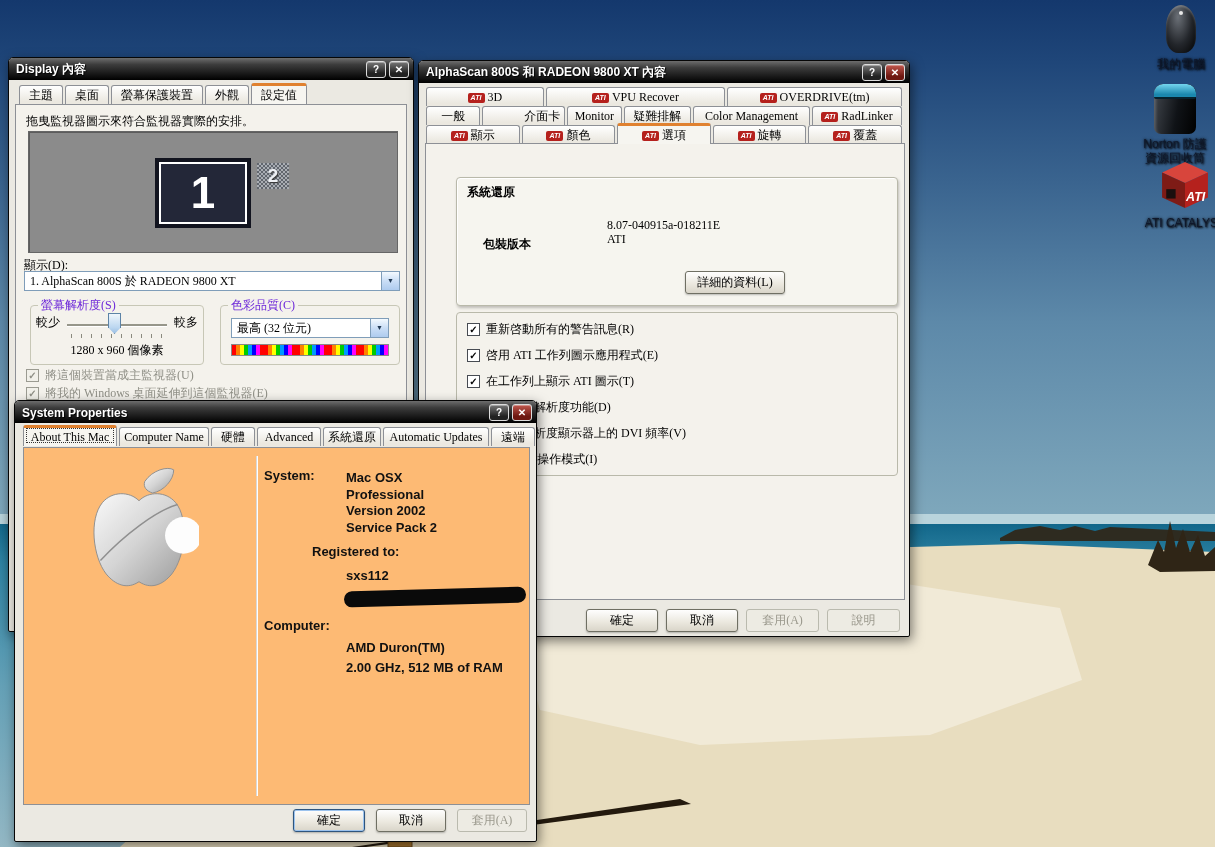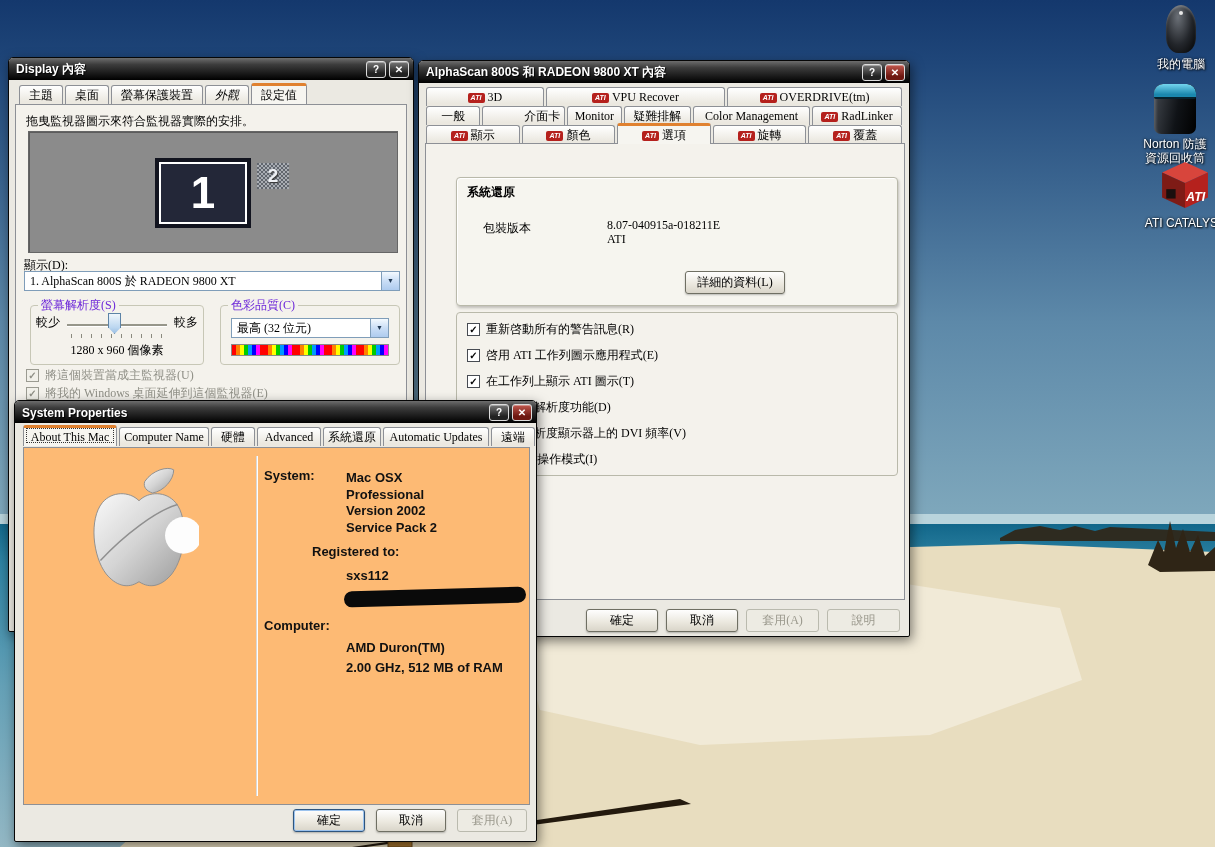--- a/index.html
+++ b/index.html
@@ -1,21 +1,21 @@
 <!DOCTYPE html>
 <html><head>
 <meta charset="utf-8">
 <style>
   html,body{margin:0;padding:0;}
   #desktop{position:relative;width:1215px;height:847px;overflow:hidden;background:#4f7da0;font-family:"Liberation Sans",sans-serif;}
   svg.wall{position:absolute;left:0;top:0;}
 
   
   .dicon{position:absolute;text-align:center;}
-  .dicon .iconlabel{color:#ffffff;font:12px "Liberation Sans",sans-serif;text-shadow:1px 1px 2px #000,0 0 3px rgba(0,0,0,.8);line-height:14px;}
+  .dicon .iconlabel{color:#0f172a;font:12px "Liberation Sans",sans-serif;text-shadow:1px 1px 2px #000,0 0 3px rgba(0,0,0,.8);line-height:14px;}
   .ic-computer{width:30px;height:48px;margin:0 auto 4px;border-radius:15px 15px 12px 12px/22px 22px 16px 16px;background:radial-gradient(ellipse at 40% 25%,#6b7077,#23262b 55%,#050607 92%);box-shadow:inset 0 2px 2px rgba(255,255,255,.25);position:relative;}
   .ic-computer:after{content:"";position:absolute;left:13px;top:6px;width:4px;height:4px;border-radius:50%;background:#e8e8e8;}
   .ic-trash{width:42px;height:50px;margin:0 auto 3px;border-radius:9px 9px 7px 7px;background:linear-gradient(100deg,#43484f,#101317 55%,#000);box-shadow:inset 2px 2px 3px rgba(255,255,255,.18);overflow:hidden;}
   .ic-trash .lid{height:13px;border-radius:9px 9px 2px 2px;background:linear-gradient(180deg,#74d5ee,#1b88ae 80%);border-bottom:2px solid #06222e;}
   .ic-ati{width:50px;height:50px;margin:0 auto 2px;}
 
   
   .win{position:absolute;background:#ebe9e2;border:1px solid #060606;border-radius:5px 5px 2px 2px;box-shadow:2px 4px 12px rgba(0,0,0,.5);}
   .titlebar{height:21px;display:flex;align-items:center;padding:1px 4px 0 7px;border-radius:4px 4px 0 0;background:linear-gradient(180deg,#6d6d6d 0%,#3c3c3c 30%,#151515 75%,#000 100%);}
   .title{flex:1;color:#fff;font:bold 12px "Liberation Sans",sans-serif;text-shadow:1px 1px 1px #000;white-space:nowrap;overflow:hidden;}
@@ -123,21 +123,21 @@
     <div class="tabrow" style="left:10px;top:27px;z-index:4;">
       <div class="tab" style="width:44px;">
           <span>主題</span>
         </div>
       <div class="tab" style="width:44px;">
           <span>桌面</span>
         </div>
       <div class="tab" style="width:92px;">
           <span>螢幕保護裝置</span>
         </div>
-      <div class="tab" style="width:44px;font-style:italic;">
+      <div class="tab" style="width:44px;">
           <span>外觀</span>
         </div>
       <div class="tab active" style="width:56px;">
           <span>設定值</span>
         </div>
     </div>
     <div class="pane" style="left:6px;top:46px;width:390px;height:520px;">
       <div class="serif12" style="left:10px;top:8px;">拖曳監視器圖示來符合監視器實際的安排。</div>
       <div class="preview" style="left:12px;top:26px;width:368px;height:120px;">
         <div class="mon1" style="left:126px;top:26px;width:88px;height:62px;">
@@ -239,21 +239,21 @@
           <span>旋轉</span>
         </div>
       <div class="tab" style="flex:1;">
           <span class="atichip">ATI</span>
           <span>覆蓋</span>
         </div>
     </div>
     <div class="pane" style="left:6px;top:82px;width:478px;height:455px;">
       <div class="verpanel" style="left:30px;top:33px;width:440px;height:127px;">
         <div style="position:absolute;left:10px;top:6px;font:bold 12px 'Liberation Serif',serif;">系統還原</div>
-        <div class="serif12" style="left:26px;top:42px;">包裝版本</div>
+        <div class="serif12" style="left:26px;top:58px;font-weight:bold;">包裝版本</div>
         <div class="serif12" style="left:150px;top:40px;">8.07-040915a-018211E</div>
         <div class="serif12" style="left:150px;top:54px;">ATI</div>
         <div class="btn" style="left:228px;top:93px;width:100px;">詳細的資料(L)</div>
       </div>
       <div class="group" style="left:30px;top:168px;width:440px;height:162px;border-color:#b9b9aa;">
         <div class="cbrow" style="left:10px;top:8px;">
           <span class="cb">✓</span>
           <span>重新啓動所有的警告訊息(R)</span>
         </div>
         <div class="cbrow" style="left:10px;top:34px;">

